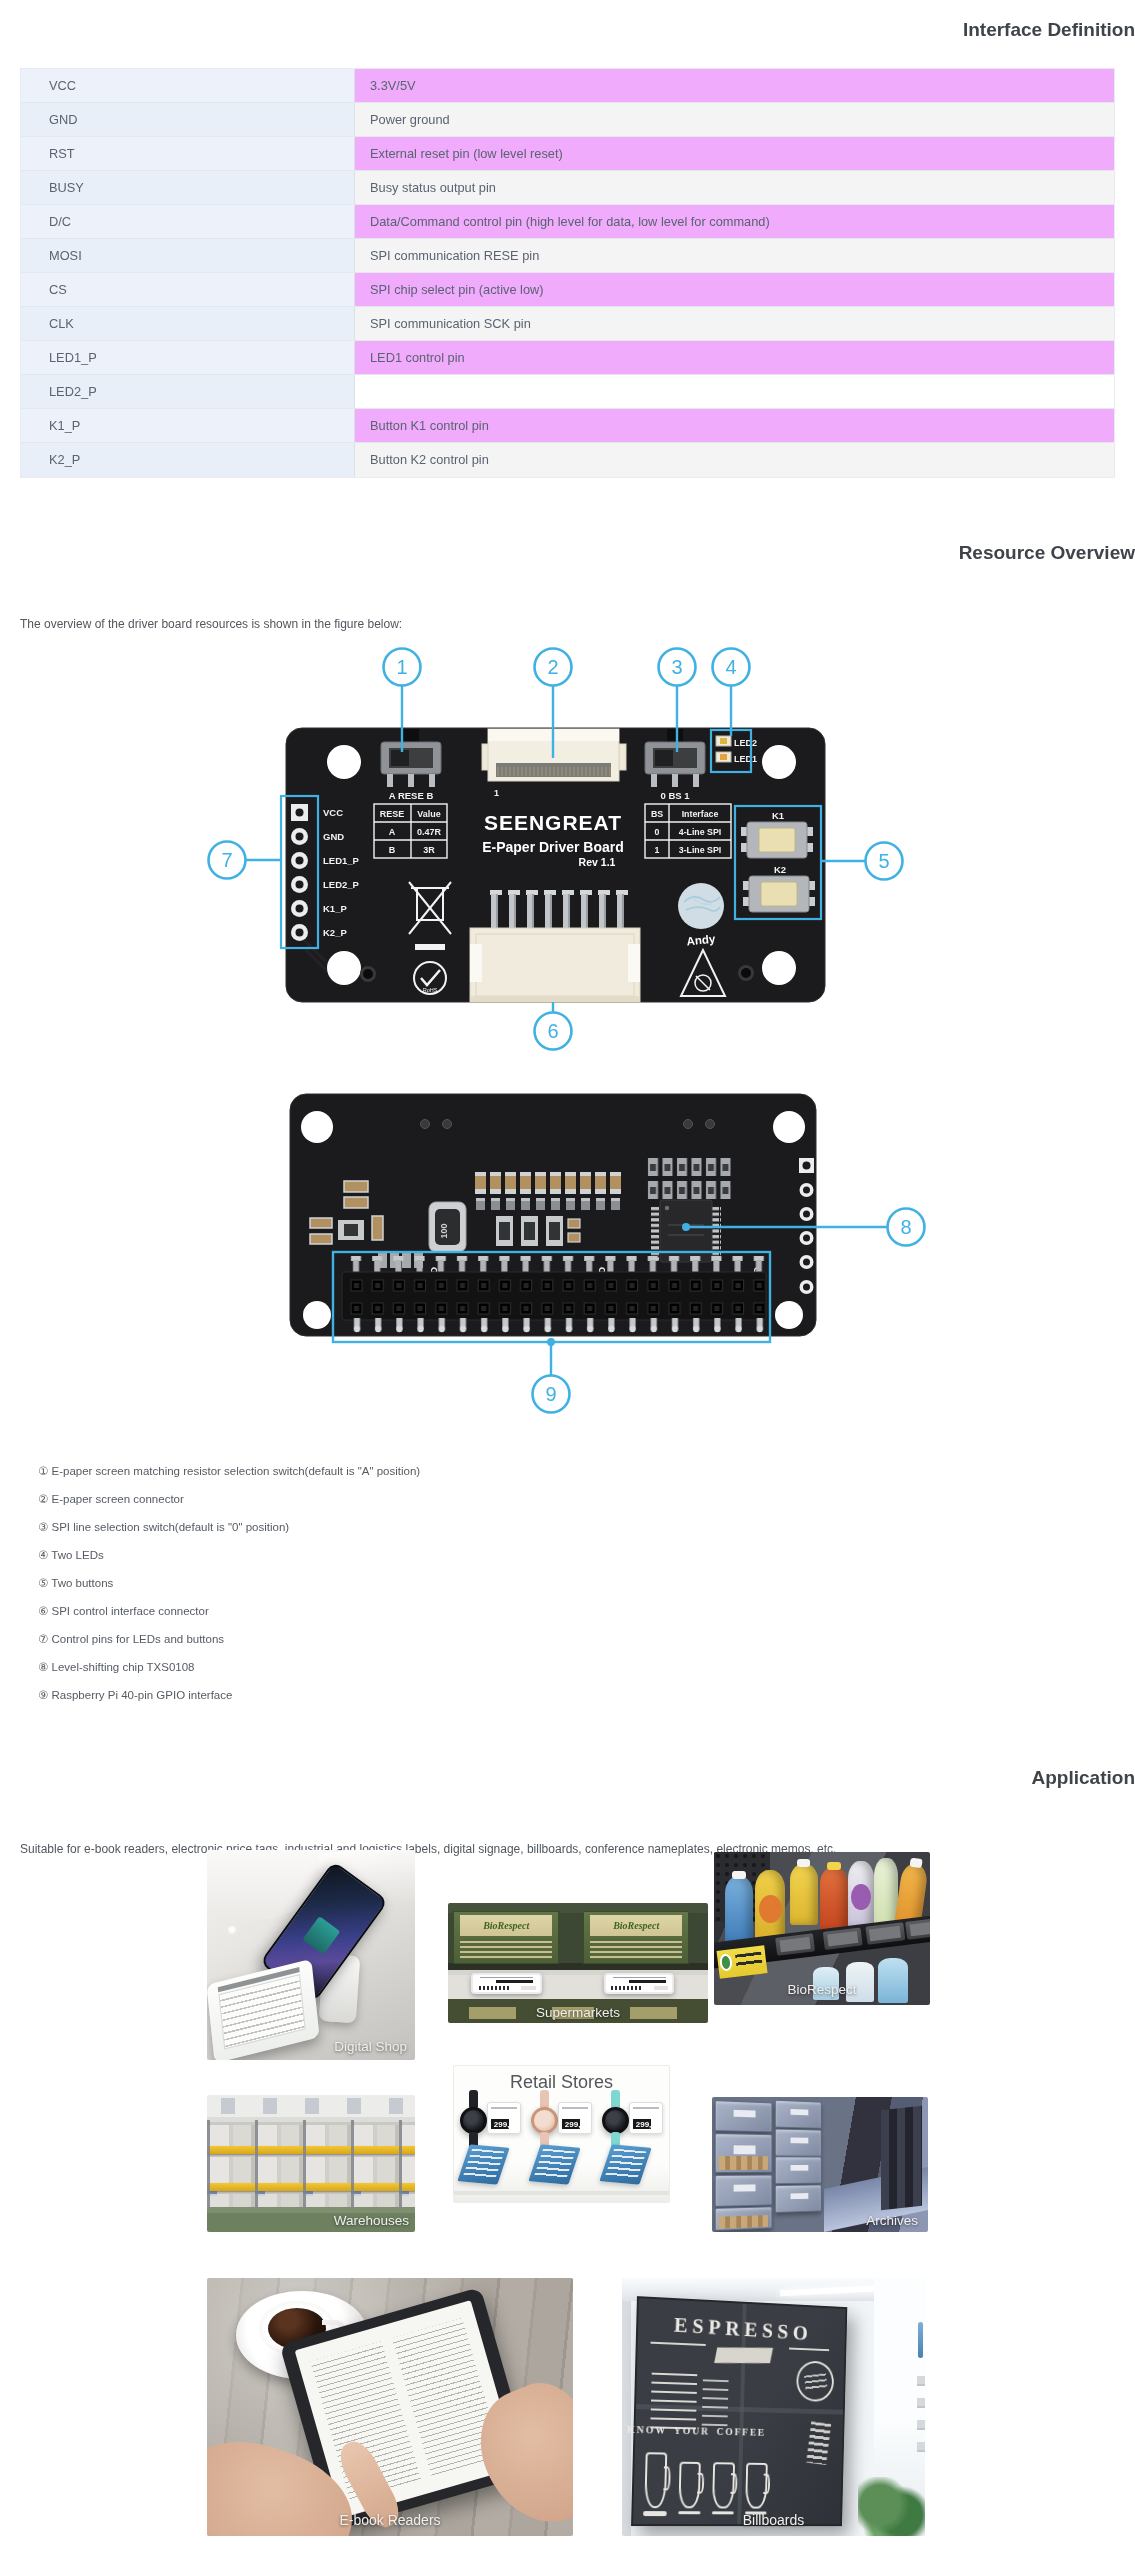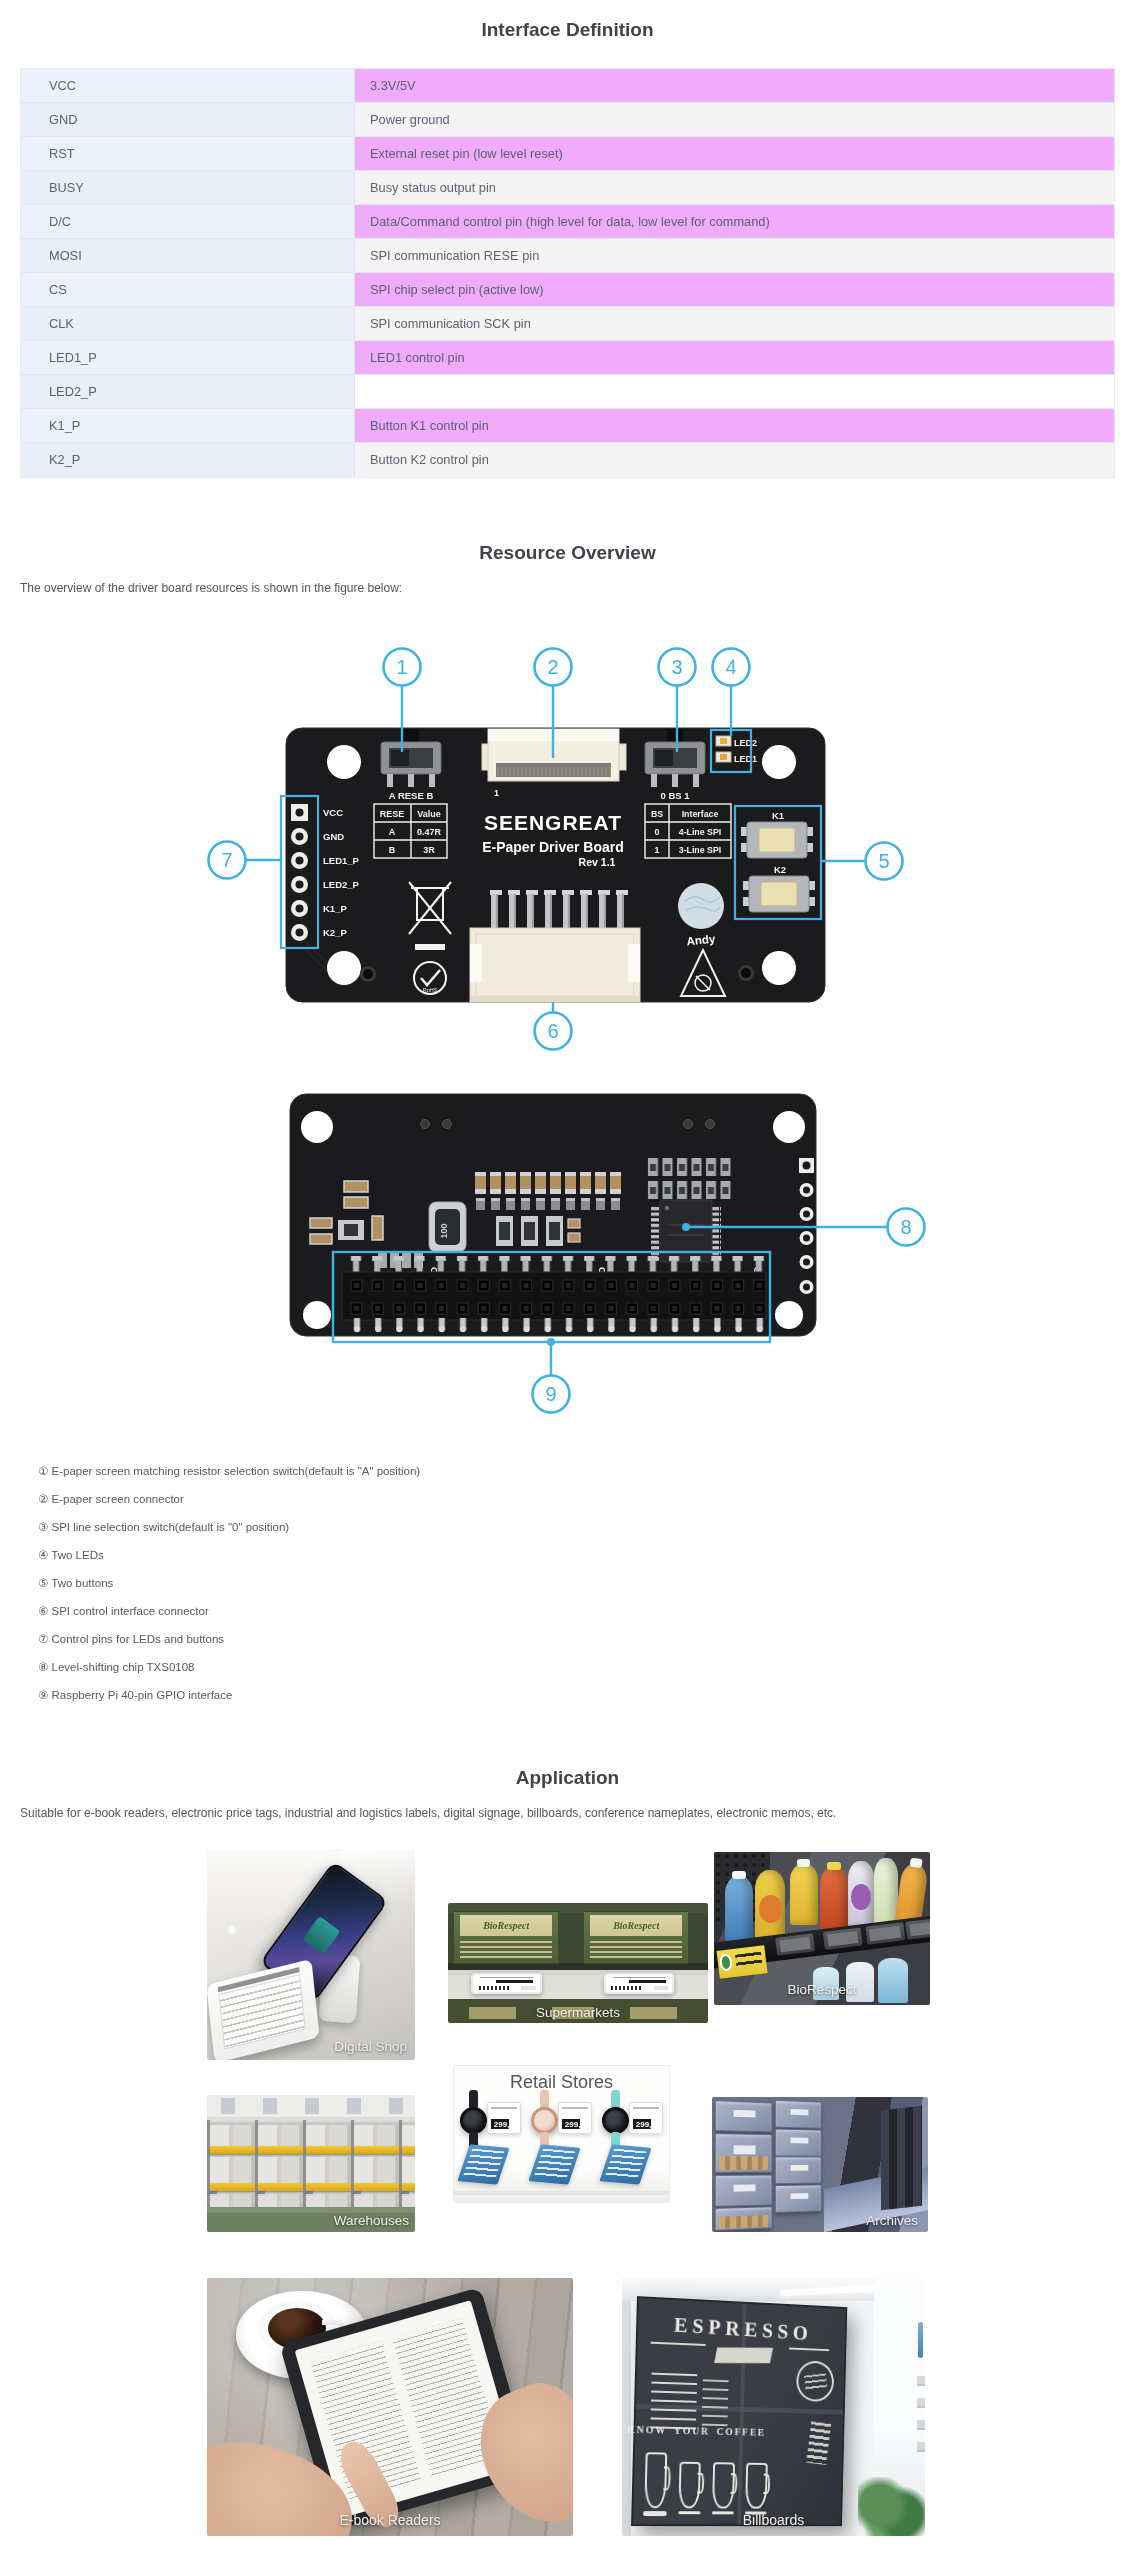--- a/index.html
+++ b/index.html
@@ -1,20 +1,20 @@
 <!DOCTYPE html>
 <html><head>
 <meta charset="utf-8">
 <style>
   html,body{margin:0;padding:0;background:#fff;}
   body{width:1135px;height:2560px;position:relative;overflow:hidden;
        font-family:"Liberation Sans","DejaVu Sans",sans-serif;}
-  .sec-title{position:absolute;left:0;width:100%;text-align:center;
+  .sec-title{position:absolute;left:0;width:100%;text-align:right;
        font-size:19px;font-weight:700;color:#3f434a;line-height:24px;}
-  .para{position:absolute;left:20px;font-size:12px;color:#51575e;}
+  .para{position:absolute;left:20px;font-size:12px;color:#51575e;margin-top:36px;}
   
   .pin-table{position:absolute;left:20px;top:68px;width:1095px;border:1px solid #e8ebef;box-sizing:border-box;}
   .pin-row{display:flex;height:34px;border-bottom:1px solid #e4e7ec;box-sizing:border-box;}
   .pin-row:last-child{border-bottom:none;}
   .pin-cell-l{width:334px;background:#edf2fa;border-right:1px solid #dde1e7;color:#5a6370;
        font-size:12.8px;line-height:33px;padding-left:28px;box-sizing:border-box;}
   .pin-cell-r{flex:1;background:#f0abfc;color:#5a6370;font-size:12.8px;line-height:33px;padding-left:15px;}
   .pin-row:nth-child(even) .pin-cell-l{background:#e9eff9;}
   .pin-row:nth-child(even) .pin-cell-r{background:#f4f4f5;}
   

